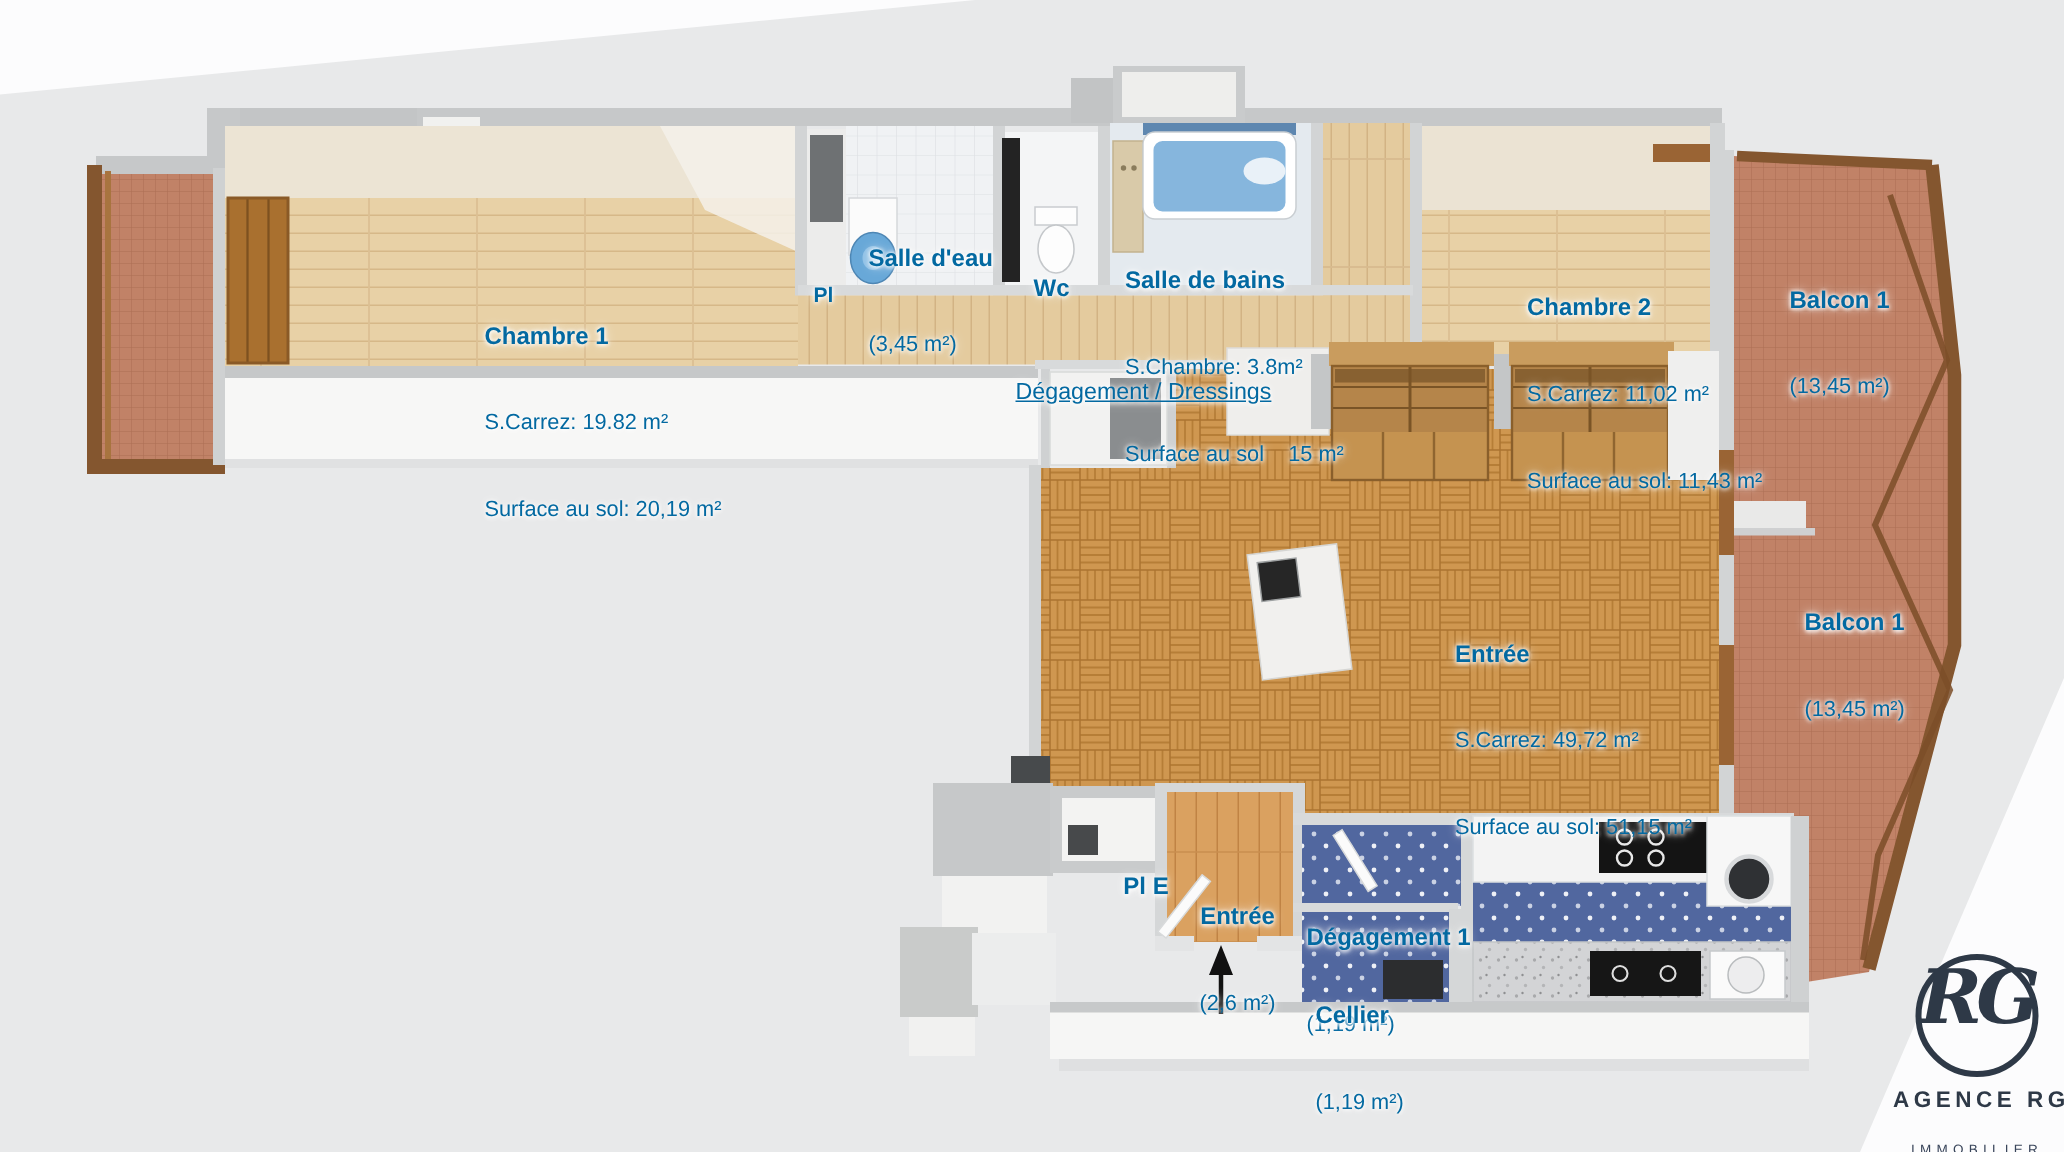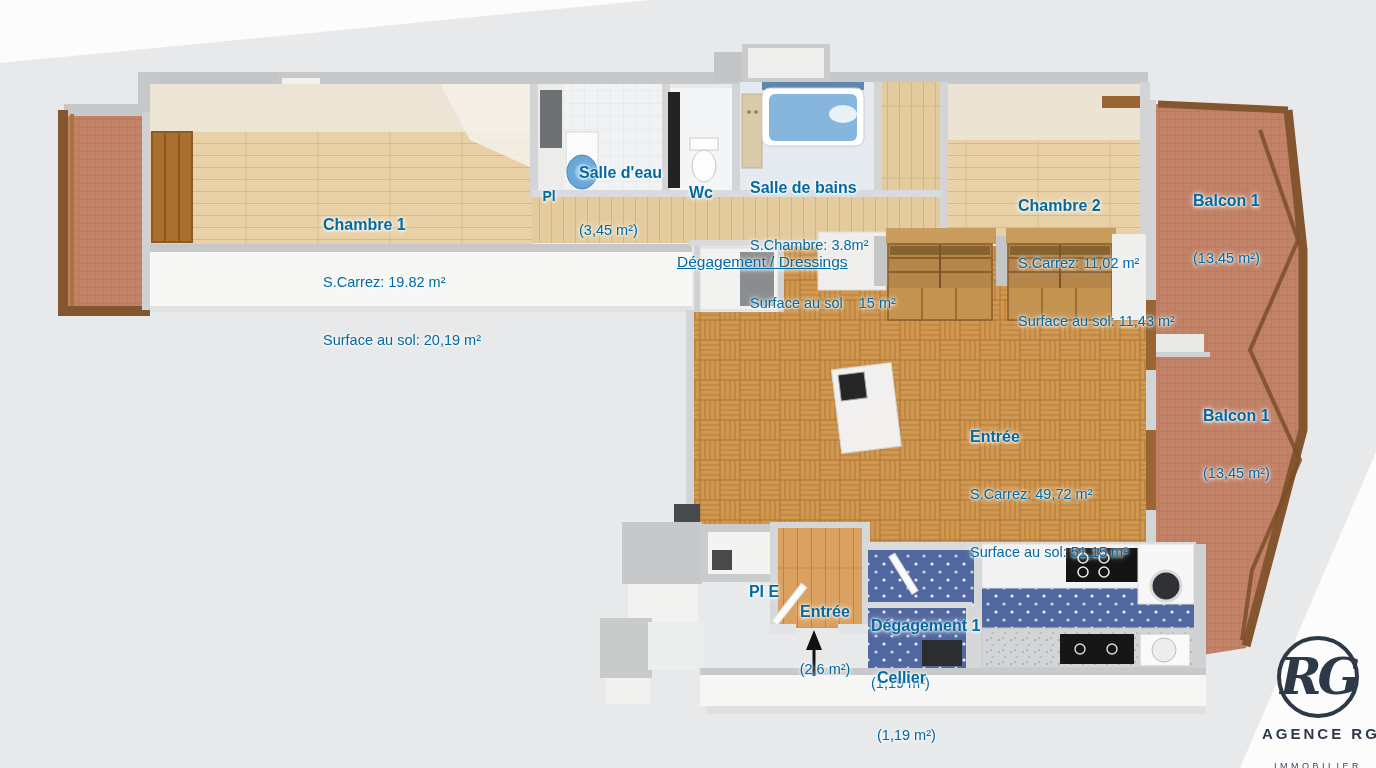--- a/index.html
+++ b/index.html
@@ -9,21 +9,21 @@
   .lbl{position:absolute;color:#0369a1;line-height:1.24;white-space:pre;
        text-shadow:0 0 3px rgba(255,255,255,.95),0 0 7px rgba(255,255,255,.9),0 1px 3px rgba(255,255,255,.85);}
   .lbl .t{font-weight:bold;font-size:16px;}
   .lbl .m{font-weight:normal;font-size:15.5px;text-decoration:underline;}
   .lbl .s{font-weight:normal;font-size:14.5px;}
   .lbl.small .t{font-size:14px;}
   .c{transform:translateX(-50%);text-align:center;}
   
   .logo{position:absolute;left:1262px;top:636px;width:112px;text-align:center;color:#2e3947;}
   .logo-circle{width:74px;height:74px;border:4px solid #2e3947;border-radius:50%;
-               margin:0 auto;display:flex;align-items:center;justify-content:center;overflow:visible;background:transparent;}
+               margin:0 auto;display:flex;align-items:flex-start;justify-content:center;overflow:visible;background:transparent;}
   .logo-rg{font-family:"DejaVu Serif",serif;font-style:italic;font-weight:bold;
            font-size:50px;letter-spacing:-4px;line-height:1;}
   .logo-agency{font-size:15px;font-weight:bold;letter-spacing:3px;margin-top:7px;white-space:nowrap;}
   .logo-tagline{font-size:9px;letter-spacing:3.5px;margin-top:19px;color:#39455a;white-space:nowrap;}
 </style>
 </head>
 <body>
 
 <div class="stage">
 

